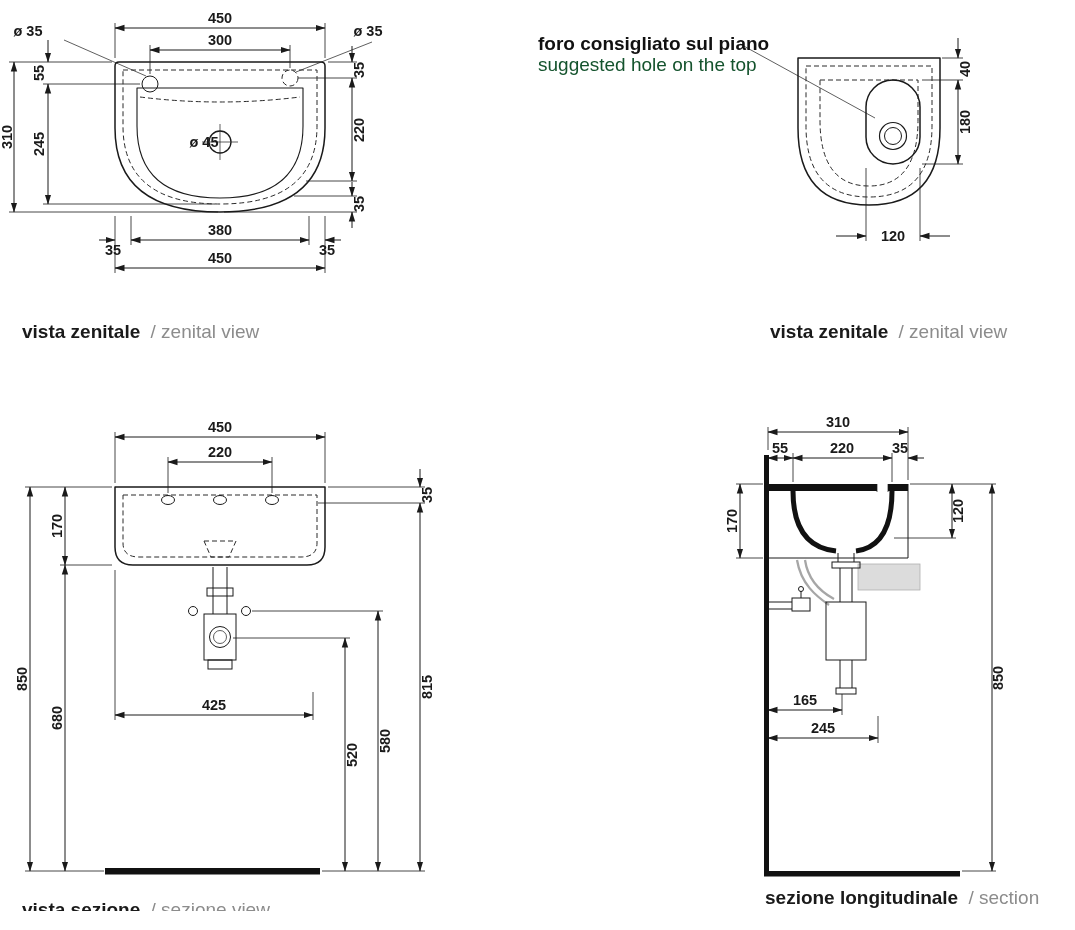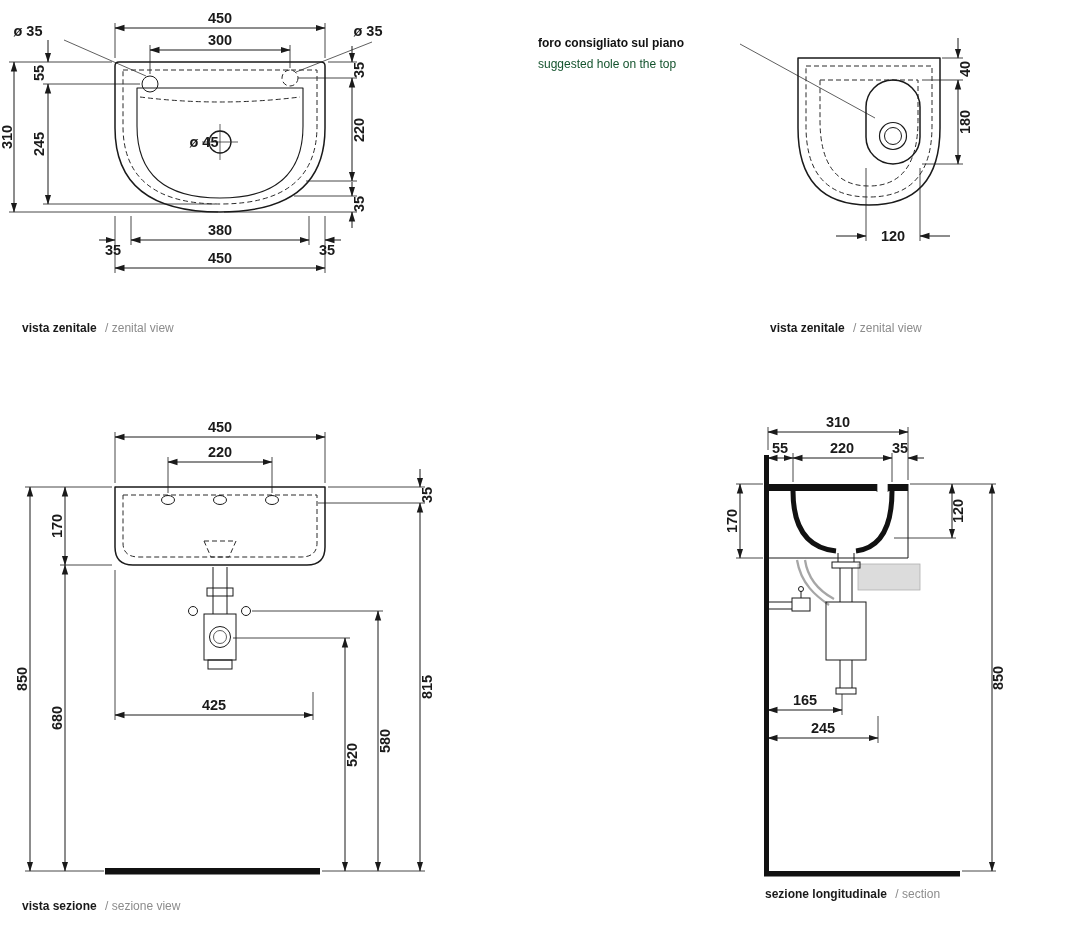--- a/index.html
+++ b/index.html
@@ -11,24 +11,24 @@
              fill:#1a1a1a; text-anchor:middle; }
   .outline { fill:none; stroke:#1a1a1a; stroke-width:1.5; stroke-linejoin:round; }
   .thin    { fill:none; stroke:#1a1a1a; stroke-width:1; }
   .vthin   { fill:none; stroke:#1a1a1a; stroke-width:0.7; }
   .dashed  { fill:none; stroke:#2a2a2a; stroke-width:1; stroke-dasharray:5 3; }
   .dim     { fill:none; stroke:#1a1a1a; stroke-width:1; }
   .extg line { stroke:#1a1a1a; stroke-width:0.8; }
   .hose { fill:none; stroke:#a6a6a6; stroke-width:2.3; }
   .shelf { fill:#dcdcdc; stroke:#b0b0b0; stroke-width:0.8; }
   .solidfill { fill:#111111; stroke:none; }
-  .view-label { position:absolute; font-size:12px; white-space:nowrap; }
+  .view-label { position:absolute; font-size:19px; white-space:nowrap; }
   .vl-it { font-weight:700; color:#1a1a1a; }
   .vl-en { font-weight:400; color:#8c8c8c; margin-left:5px; }
-  .callout { position:absolute; font-size:12px; line-height:21px; white-space:nowrap; }
+  .callout { position:absolute; font-size:19px; line-height:21px; white-space:nowrap; }
   .co-l1 { font-weight:700; color:#111111; }
   .co-l2 { font-weight:400; color:#14532d; }
 </style>
 </head>
 <body>
 
 <div class="stage">
 
   <svg class="panel" style="left:0;top:0" width="460" height="360" viewBox="0 0 460 360">
     <defs>

